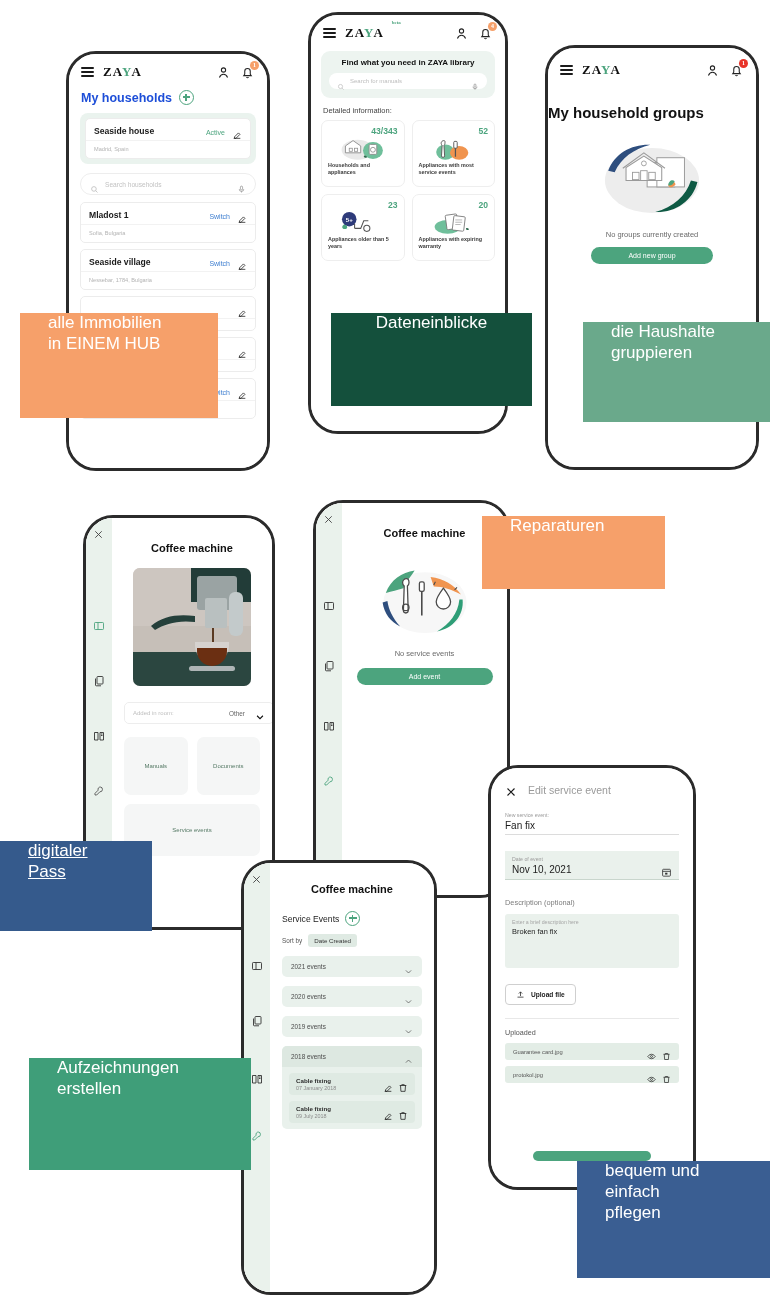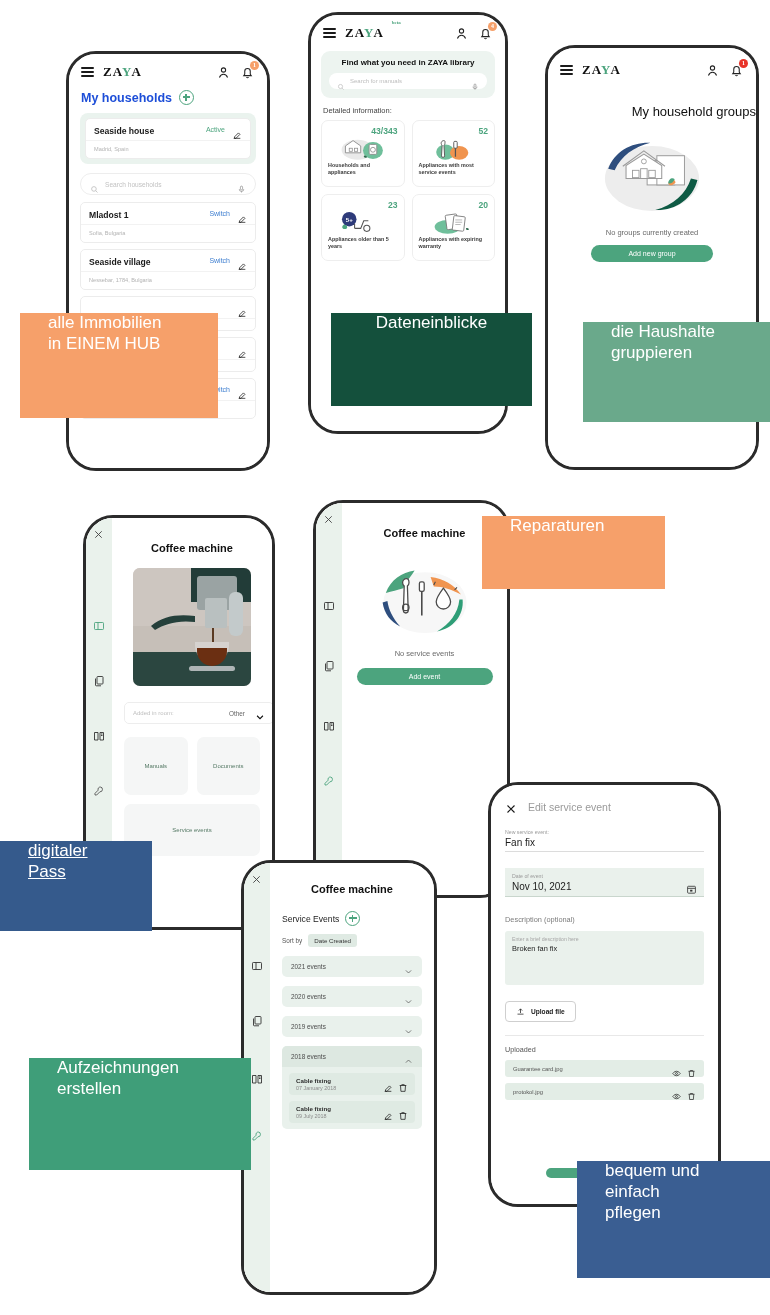--- a/index.html
+++ b/index.html
@@ -28,21 +28,21 @@
 
   
   .h1{font-size:12.5px;font-weight:700;color:#1d4ed8;}
   .plus{width:13px;height:13px;border:1.3px solid #4CA47E;border-radius:50%;position:relative;display:inline-block;}
   .plus:before,.plus:after{content:"";position:absolute;background:#4CA47E;}
   .plus:before{left:2.6px;right:2.6px;top:5.3px;height:1.3px;}
   .plus:after{top:2.6px;bottom:2.6px;left:5.3px;width:1.3px;}
 
   .hh-active{margin:8px 11px 0 11px;background:#EAF3EE;border-radius:8px;padding:5px;}
   .row{background:#fff;border:1px solid #ececec;border-radius:5px;}
-  .row .top{display:flex;align-items:flex-start;padding:7px 8px 4px 8px;}
+  .row .top{display:flex;align-items:flex-end;padding:7px 8px 4px 8px;}
   .row .name{font-size:8.6px;font-weight:700;color:#1a1a1a;flex:1;}
   .row .act{font-size:7px;color:#4CA47E;margin-right:7px;}
   .row .sw{font-size:7px;color:#3f7fd0;margin-right:7px;}
   .row .sub{font-size:5.6px;color:#b3b3b3;padding:0 8px 6px 8px;border-top:1px solid #f2f2f2;padding-top:5px;}
   .pen{width:10px;height:10px;}
   .hlist{margin:7px 11px 0 11px;display:flex;flex-direction:column;gap:6px;}
 
   .search{margin:9px 11px 0 11px;height:20px;border:1px solid #ededed;border-radius:11px;
           display:flex;align-items:center;padding:0 9px;background:#fff;}
   .search .txt{flex:1;font-size:6.6px;color:#c2c2c2;margin-left:6px;}
@@ -53,21 +53,21 @@
   .libsearch{height:16px;background:#fff;border-radius:9px;display:flex;align-items:center;padding:0 8px;}
   .libsearch .txt{flex:1;font-size:6px;color:#bdbdbd;margin-left:5px;}
   .dinfo{font-size:7.5px;color:#444;margin:8px 0 5px 12px;}
   .cards{margin:0 10px;display:grid;grid-template-columns:1fr 1fr;gap:7px;}
   .card{border:1px solid #eee;border-radius:7px;padding:5px 6px 6px 6px;min-height:54px;position:relative;}
   .card .num{font-size:8.6px;font-weight:700;color:#4CA47E;text-align:right;}
   .card .art{height:26px;display:flex;align-items:center;justify-content:center;}
   .card .lbl{font-size:5.4px;color:#3a3a3a;line-height:1.35;font-weight:600;}
 
   
-  .c-title{font-size:13px;font-weight:400;text-align:right;margin-top:14px;color:#111;}
+  .c-title{font-size:15px;font-weight:700;text-align:left;margin-top:14px;color:#111;}
   .empty-art{display:flex;justify-content:center;margin-top:10px;}
   .empty-txt{text-align:center;font-size:7.5px;color:#6a6a6a;margin-top:9px;}
   .btn-green{display:block;margin:8px auto 0 auto;background:#4CA47E;color:#fff;border:none;
              border-radius:11px;font-size:7px;padding:5px 0;width:122px;font-family:inherit;}
 
   
   .rail{position:absolute;left:0;top:0;bottom:0;width:26px;background:#EAF2EC;}
   .rail .x{position:absolute;top:8px;left:7px;}
   .rail .ri{position:absolute;left:7px;width:12px;height:12px;}
   .pg{position:absolute;left:26px;right:0;top:0;bottom:0;padding:0 12px;}
@@ -654,21 +654,21 @@
               <span class="pen"><svg viewBox="0 0 24 24" fill="none" stroke="#222" stroke-width="1.9">
                     <path d="M4 6h16M9 6V4h6v2M6 6l1 14h10l1-14"></path>
                   </svg></span>
             </div>
           </div>
         </div>
       </div>
     </div>
   </div>
 
-  <div class="phone" style="left:488px;top:765px;width:233px;height:425px;margin-top:17px;">
+  <div class="phone" style="left:488px;top:765px;width:208px;height:425px;">
     <div class="sidebtn" style="top:80px;height:28px;"></div>
     <div class="sidebtn" style="top:120px;height:44px;"></div>
     <div class="screen">
       <div class="ef-head">
         <span style="width:12px;height:12px;display:block;">
           <svg viewBox="0 0 24 24" stroke="#1a1a1a" stroke-width="2.2" fill="none">
               <path d="M5 5l14 14M19 5 5 19"></path>
             </svg>
         </span>
         <div class="t">Edit service event</div>

